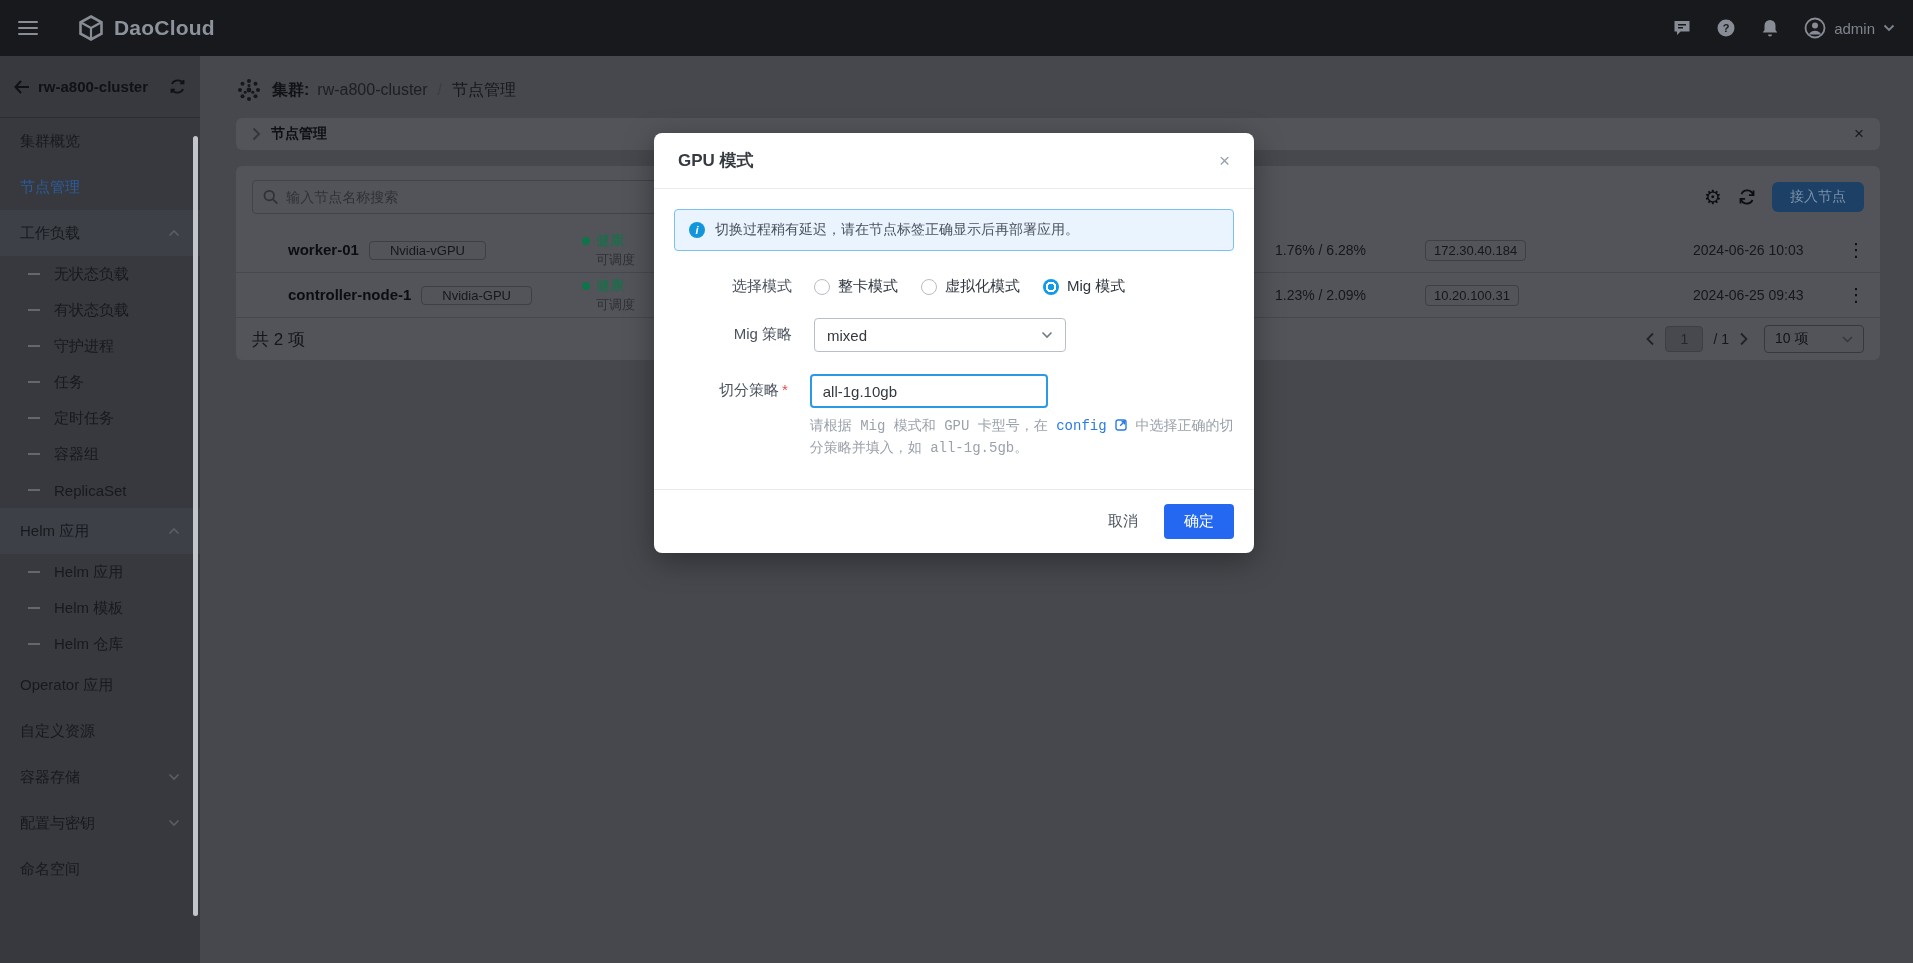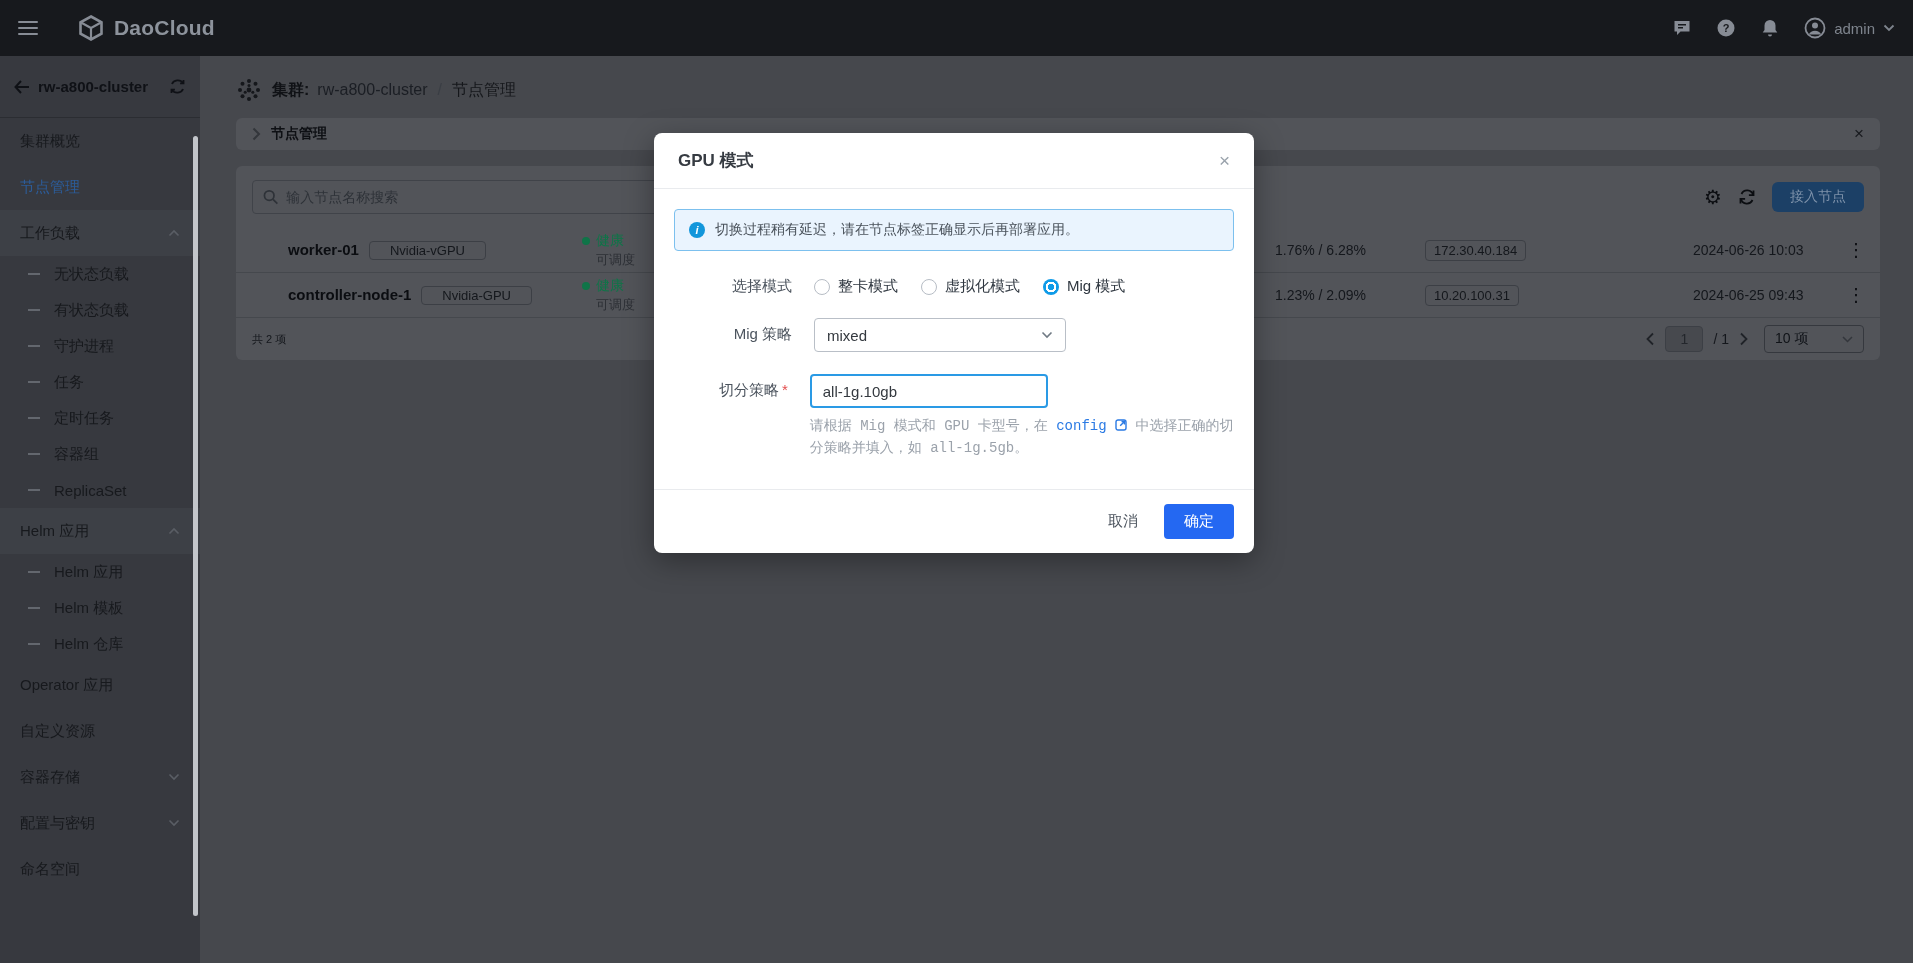--- a/index.html
+++ b/index.html
@@ -69,21 +69,21 @@
   .chip { display:inline-block; border:1px solid #3c3f45; border-radius:4px; padding:1px 20px;
           font-size:13px; color:#14171c; margin-left:10px; }
   .chip.ip { margin-left:0; padding:2px 8px; }
   .status-line1 { display:flex; align-items:center; font-size:14px; color:#0f7448; }
   .status-dot { width:8px; height:8px; border-radius:50%; background:#0f7448; margin-right:6px; flex:none; }
   .status-line2 { font-size:13px; color:#2c2f35; padding-left:14px; margin-top:1px; }
   .cell-text { font-size:14px; color:#14171c; }
   .kebab { font-size:18px; color:#0b0d11; cursor:pointer; }
 
   .tbl-foot { height:42px; display:flex; align-items:center; padding:0 16px; }
-  .total { font-size:11px; color:#14171c; }
+  .total { font-size:17px; color:#14171c; }
   .pager { margin-left:auto; display:flex; align-items:center; gap:10px; }
   .page-box { width:38px; height:26px; background:#47494e; border:1px solid #3c3f45; border-radius:4px;
               text-align:center; font-size:14px; color:#24272c; font-family:inherit; }
   .page-total { font-size:14px; color:#14171c; }
   .size-select { width:100px; height:28px; border:1px solid #35383e; border-radius:4px;
                  display:flex; align-items:center; justify-content:space-between; padding:0 10px;
                  font-size:14px; color:#101318; cursor:pointer; margin-left:6px; }
 
   
   .modal { position:absolute; left:654px; top:104px; width:600px; background:#ffffff; border-radius:8px;

